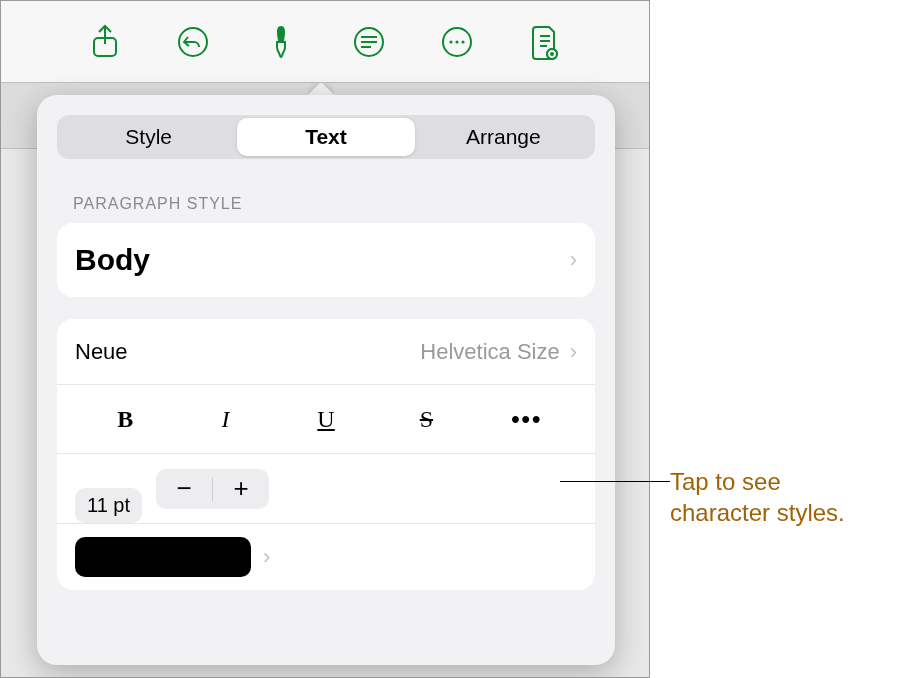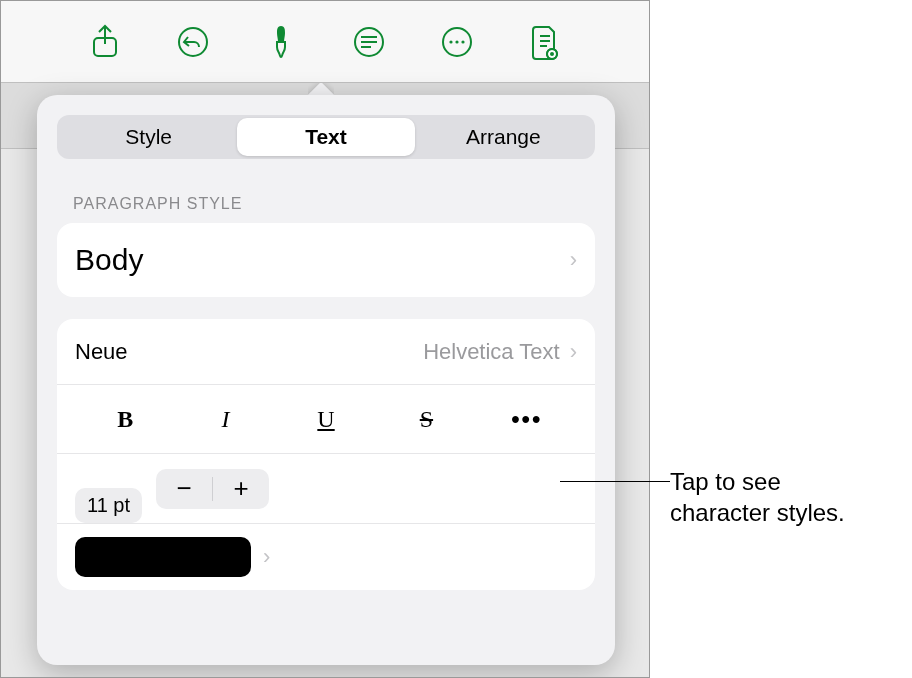--- a/index.html
+++ b/index.html
@@ -111,21 +111,21 @@
     padding: 0 18px;
     border-bottom:1px solid #e6e6e8;
     min-height:66px;
   }
   .row:last-child{border-bottom:none;}
   .row-body {
     padding: 20px 18px;
   }
   .body-label {
     font-size:30px;
-    font-weight:400;
+    font-weight:700;
     color:#000;
     flex:1;
   }
   .chev {
     color:#c4c4c7;
     font-size:22px;
   }
   .row-label {
     font-size:22px;
     color:#000;
@@ -186,21 +186,21 @@
     background:#000;
     border-radius:10px;
     margin-right:12px;
   }
   .callout {
     position:absolute;
     left:670px;
     top:466px;
     font-size:24px;
     line-height:1.3;
-    color:#000000;
+    color:#a16207;
     width:230px;
   }
   .leader {
     position:absolute;
     left:560px;
     top:481px;
     width:110px;
     height:1px;
     background:#000;
   }
@@ -270,21 +270,21 @@
     <div class="card">
       <div class="row row-body">
         <div class="body-label">Body</div>
         <div class="chev">›</div>
       </div>
     </div>
 
     <div class="card">
       <div class="row">
         <div class="row-label">Neue</div>
-        <div class="row-value">Helvetica Text</div>
+        <div class="row-value">Helvetica Size</div>
         <div class="chev">›</div>
       </div>
 
       <div class="format-row">
         <div class="fmt-btn fmt-b">B</div>
         <div class="fmt-btn fmt-i">I</div>
         <div class="fmt-btn fmt-u">U</div>
         <div class="fmt-btn fmt-s">S</div>
         <div class="fmt-btn dots">•••</div>
       </div>

